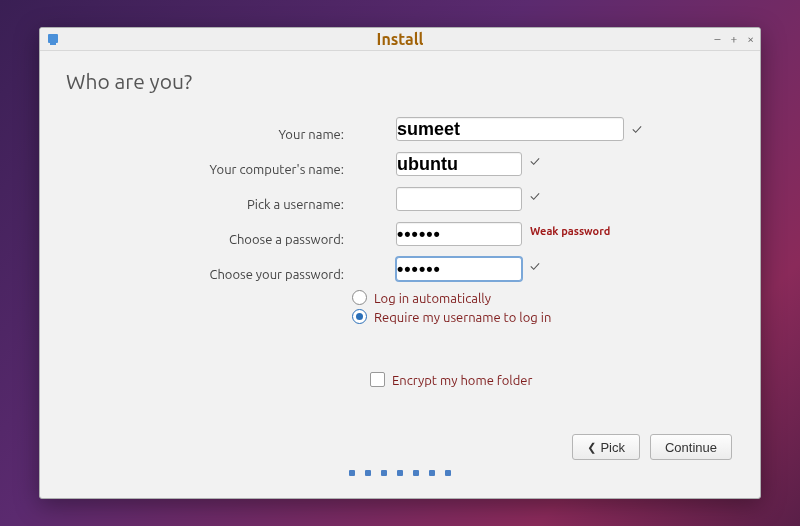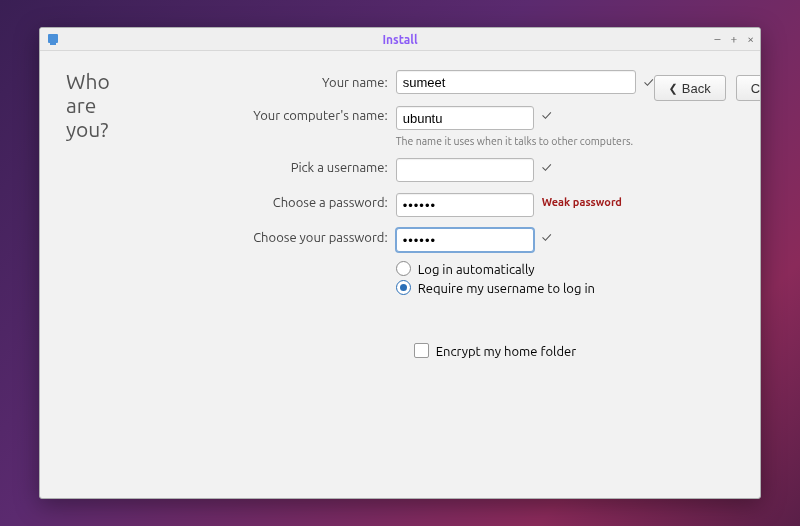--- a/index.html
+++ b/index.html
@@ -46,77 +46,79 @@
     display: inline-flex;
     align-items: center;
     justify-content: center;
     color: #2a6fb8;
   }
   .titlebar .title {
     position: absolute;
     left: 0; right: 0;
     text-align: center;
     font-weight: 600;
-    font-size: 12px;
-    color: #8b5cf6;
+    font-size: 16px;
+    color: #a16207;
     pointer-events: none;
   }
   .titlebar .window-controls {
     margin-left: auto;
     display: flex;
     gap: 10px;
     color: #666;
     font-size: 12px;
   }
   .titlebar .window-controls span {
     cursor: pointer;
     line-height: 1;
   }
   .content {
     flex: 1;
     padding: 18px 26px 12px 26px;
     display: flex;
-    flex-direction: row;
+    flex-direction: column;
   }
   h1.page-title {
     font-size: 21px;
     font-weight: 400;
     color: #555;
     margin: 0 0 22px 0;
   }
   .form {
     flex: 1;
   }
   .row {
     display: flex;
-    align-items: center;
+    align-items: flex-end;
     margin-bottom: 5px;
     min-height: 26px;
+    gap: 44px;
   }
   .label-col {
     width: 278px;
     text-align: right;
     padding-right: 8px;
     color: #444;
     font-size: 13px;
   }
   .field-col {
     display: flex;
     align-items: center;
     gap: 8px;
   }
   input[type="text"], input[type="password"] {
     height: 22px;
     border: 1px solid #b8b8b8;
     border-radius: 3px;
     background: #fff;
-    padding: 0 6px;
-    font-size: 13px;
+    padding: 0 0;
+    font-size: 18px;
     box-shadow: inset 0 1px 1px rgba(0,0,0,0.06);
     outline: none;
+    font-weight: bold;
   }
   .in-long { width: 226px; }
   .in-med  { width: 124px; margin-top: 6px; }
   .check {
     color: #555;
     font-size: 14px;
     line-height: 1;
   }
   .helper {
     font-size: 10.5px;
@@ -132,21 +134,21 @@
     background: #3a87d8;
     color: #fff;
   }
   .radio-row, .check-row {
     display: flex;
     align-items: center;
     gap: 7px;
     margin-left: 286px;
     margin-bottom: 4px;
     font-size: 13px;
-    color: #000000;
+    color: #7f1d1d;
   }
   .check-row { margin-left: 304px; margin-top: 48px; }
   .radio {
     width: 13px; height: 13px;
     border-radius: 50%;
     border: 1px solid #8a8a8a;
     background: #fff;
     display: inline-flex;
     align-items: center;
     justify-content: center;
@@ -237,21 +239,20 @@
           </div>
         </div>
 
         <div class="row">
           <div class="label-col">Your computer's name:</div>
           <div class="field-col">
             <input type="text" class="in-med" value="ubuntu" style="">
             <span class="check">✓</span>
           </div>
         </div>
-        <div class="helper">The name it uses when it talks to other computers.</div>
 
         <div class="row">
           <div class="label-col">Pick a username:</div>
           <div class="field-col">
             <input type="text" class="in-med sel-highlight" style="color: rgb(255, 255, 255);" value="sumeet">
             <span class="check">✓</span>
           </div>
         </div>
 
         <div class="row">
@@ -283,21 +284,21 @@
         <div class="check-row">
           <span class="chkbox"></span>
           <span>Encrypt my home folder</span>
         </div>
 
       </div>
 
       <div class="button-row">
         <button class="gtk">
           <span class="chevron">❮</span>
-          <span>Back</span>
+          <span>Pick</span>
         </button>
         <button class="gtk">
           <span>Continue</span>
         </button>
       </div>
 
       <div class="progress-dots">
         <span class="dot"></span>
         <span class="dot"></span>
         <span class="dot"></span>

